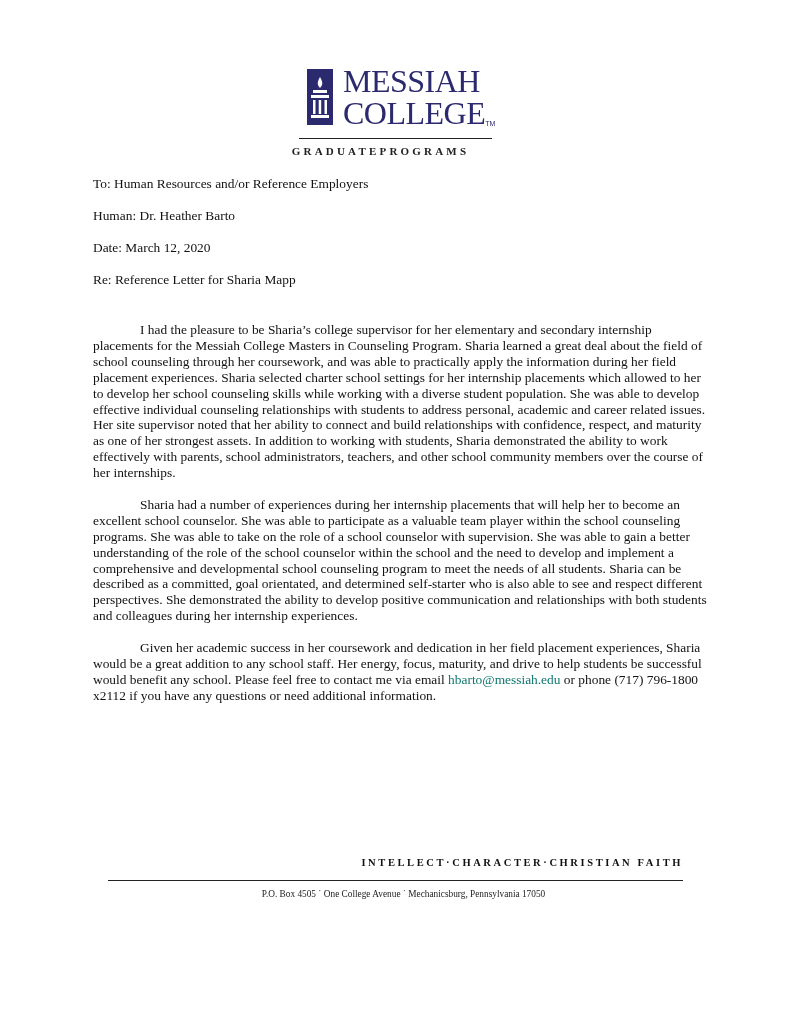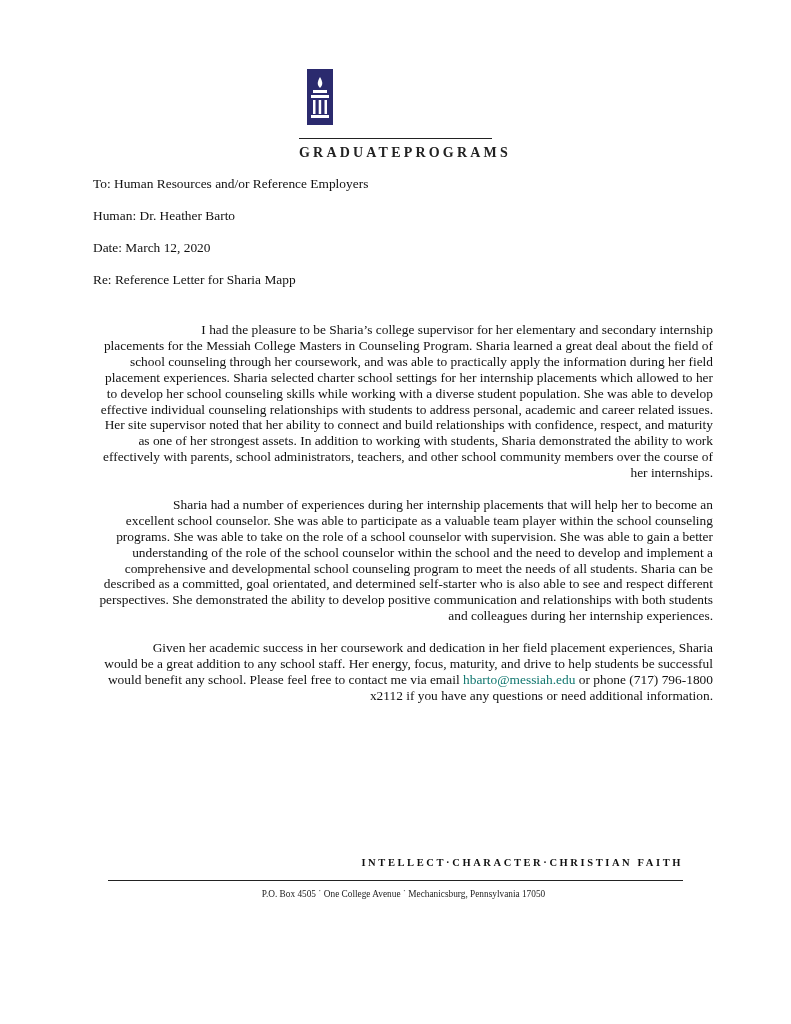--- a/index.html
+++ b/index.html
@@ -7,31 +7,31 @@
            font-family: "Liberation Serif", "DejaVu Serif", serif; color: #111; }
 
     .logo { position: absolute; left: 307px; top: 68px; height: 58px; display: flex; align-items: center; }
     .logo-mark { width: 26px; height: 56px; background: #2b2a6e; position: relative; margin-right: 10px; }
     .logo-mark svg { position: absolute; left: 0; top: 0; }
     .logo-words { display: flex; flex-direction: column; color: #2b2a6e; line-height: 1; }
     .logo-word { font-family: "Liberation Serif", serif; font-size: 32px; letter-spacing: -0.5px; font-weight: normal; }
     .logo-tm { font-size: 7px; position: absolute; right: -10px; bottom: 2px; color: #2b2a6e; font-family: "Liberation Sans", sans-serif; }
 
     .header-rule { position: absolute; left: 299px; top: 138px; width: 193px; height: 0; border-top: 1.5px solid #222; }
-    .header-sub { position: absolute; left: 299px; width: 193px; top: 145px; text-align: right;
-                  font-size: 14px; font-weight: bold; letter-spacing: 3.2px; color: #222; }
+    .header-sub { position: absolute; left: 284px; width: 193px; top: 145px; text-align: center;
+                  font-size: 11px; font-weight: bold; letter-spacing: 3.2px; color: #222; }
 
     .memo { position: absolute; left: 93px; font-size: 13.4px; }
     .memo-to { top: 176px; }
     .memo-from { top: 208px; }
     .memo-date { top: 240px; }
     .memo-re { top: 272px; text-align: center; }
 
     .body { position: absolute; left: 93px; width: 620px; top: 322px; font-size: 13.4px; line-height: 15.9px; }
-    .para { margin: 0 0 15.9px 0; text-indent: 47px; text-align: right; }
+    .para { margin: 0 0 15.9px 0; text-indent: 47px; text-align: left; }
     .email-link { color: #0f766e; text-decoration: none; }
 
     .motto { position: absolute; left: 108px; width: 575px; top: 857px; text-align: right;
              font-size: 10.5px; font-weight: bold; letter-spacing: 2.6px; color: #111; }
     .footer-rule { position: absolute; left: 108px; top: 880px; width: 575px; height: 0; border-top: 1.5px solid #222; }
     .address { position: absolute; left: 116px; width: 575px; top: 889px; text-align: center; font-size: 9.3px; color: #222; }
   </style>
 </head>
 <body>
 
@@ -40,20 +40,25 @@
     <svg width="26" height="56" viewBox="0 0 26 56">
       <path d="M13 8 C10 13 10 16 13 19 C16 16 16 13 13 8 Z" fill="#ffffff"></path>
       <rect x="6" y="21" width="14" height="3" fill="#ffffff"></rect>
       <rect x="4" y="26" width="18" height="3" fill="#ffffff"></rect>
       <rect x="6" y="31" width="2.5" height="14" fill="#ffffff"></rect>
       <rect x="11.7" y="31" width="2.5" height="14" fill="#ffffff"></rect>
       <rect x="17.5" y="31" width="2.5" height="14" fill="#ffffff"></rect>
       <rect x="4" y="46" width="18" height="3" fill="#ffffff"></rect>
     </svg>
   </div>
+  <div class="logo-words" style="position:relative;">
+    <span class="logo-word">MESSIAH</span>
+    <span class="logo-word">COLLEGE</span>
+    <span class="logo-tm">TM</span>
+  </div>
 </div>
 
 <div class="header-rule"></div>
 <div class="header-sub">GRADUATEPROGRAMS</div>
 
 <div class="memo memo-to">To: Human Resources and/or Reference Employers</div>
 <div class="memo memo-from">Human: Dr. Heather Barto</div>
 <div class="memo memo-date">Date: March 12, 2020</div>
 <div class="memo memo-re">Re: Reference Letter for Sharia Mapp</div>
 

